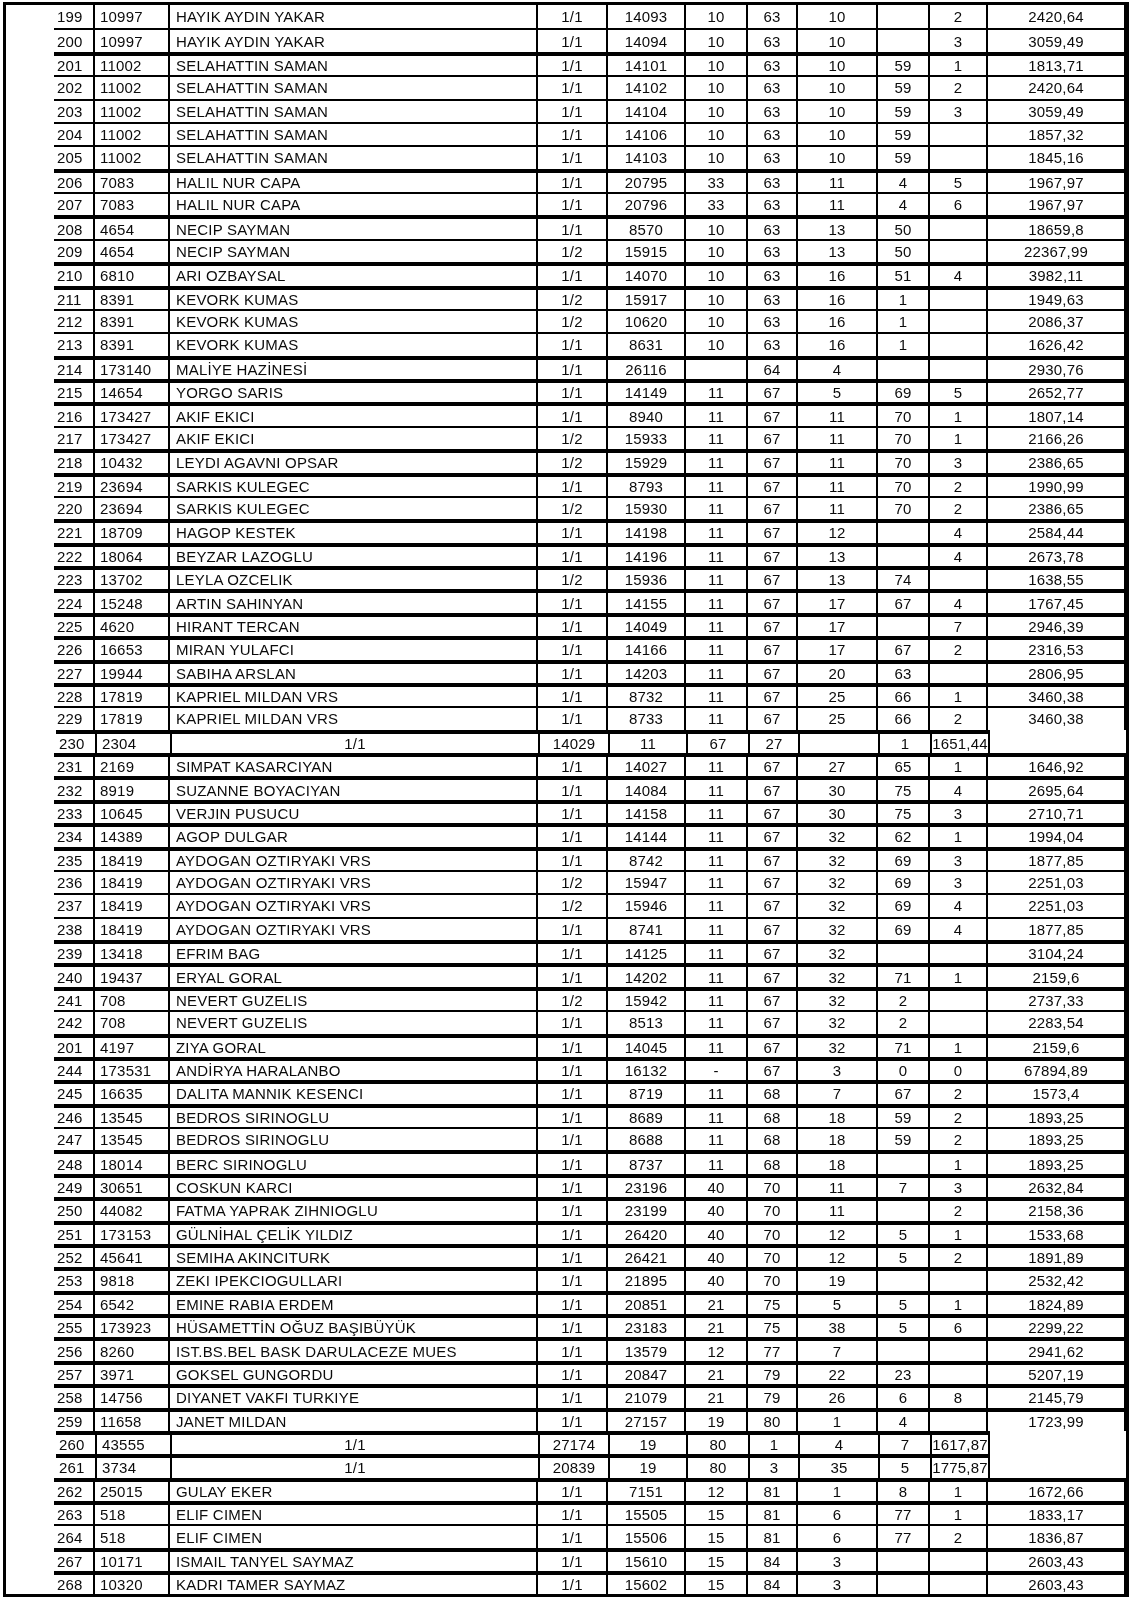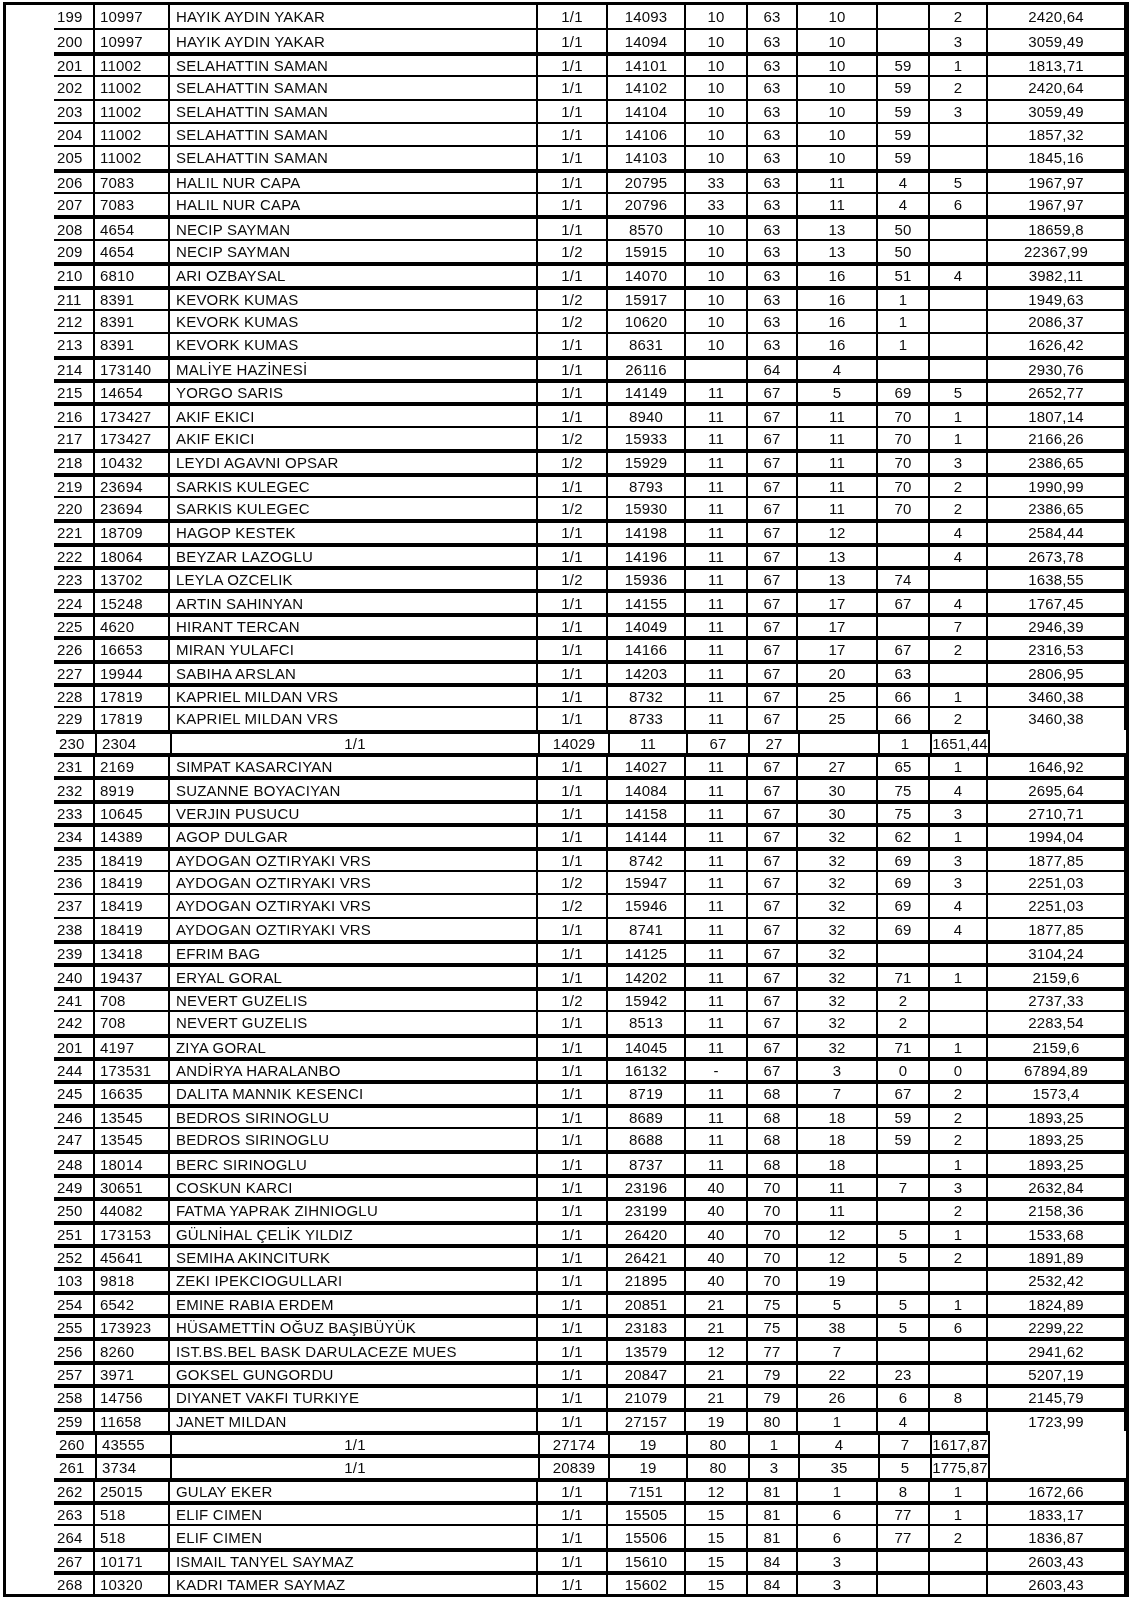--- a/index.html
+++ b/index.html
@@ -794,21 +794,21 @@
       <div class="cell c4 cc">26421</div>
       <div class="cell c5 cc">40</div>
       <div class="cell c6 cc">70</div>
       <div class="cell c7 cc">12</div>
       <div class="cell c8 cc">5</div>
       <div class="cell c9 cc">2</div>
       <div class="cell c10 cc">1891,89</div>
       <div class="cell c11 cc sliver"></div>
     </div>
     <div class="row gs">
-      <div class="cell c0 cl">103</div>
+      <div class="cell c0 cl">253</div>
       <div class="cell c1 cl">9818</div>
       <div class="cell c2 cl">ZEKI IPEKCIOGULLARI</div>
       <div class="cell c3 cc">1/1</div>
       <div class="cell c4 cc">21895</div>
       <div class="cell c5 cc">40</div>
       <div class="cell c6 cc">70</div>
       <div class="cell c7 cc">19</div>
       <div class="cell c8 cc"></div>
       <div class="cell c9 cc"></div>
       <div class="cell c10 cc">2532,42</div>

